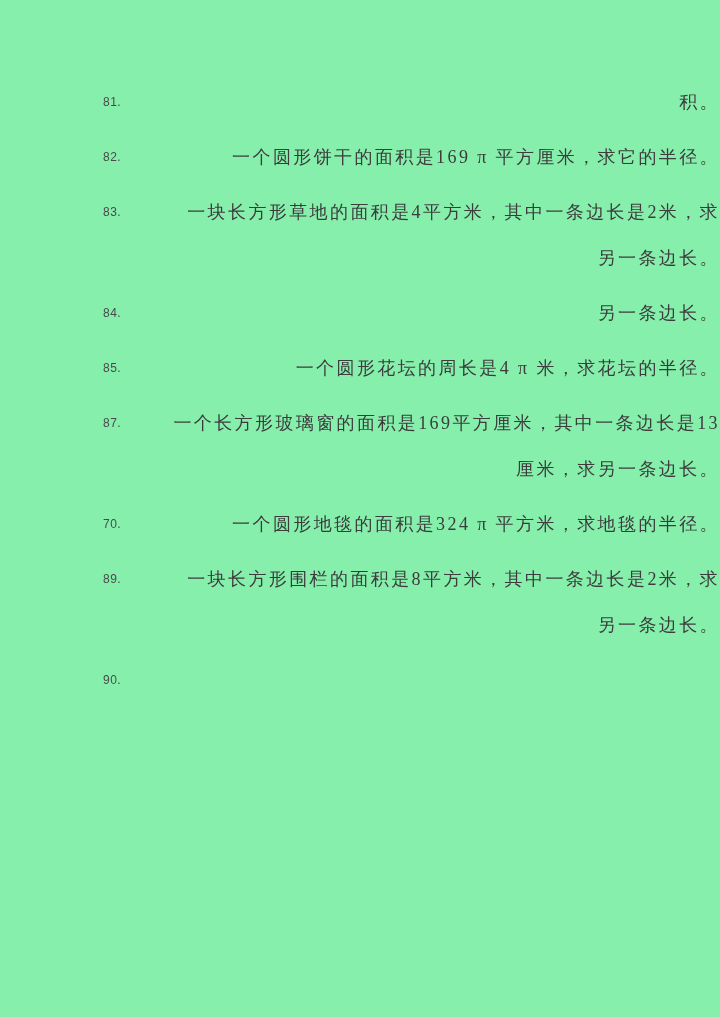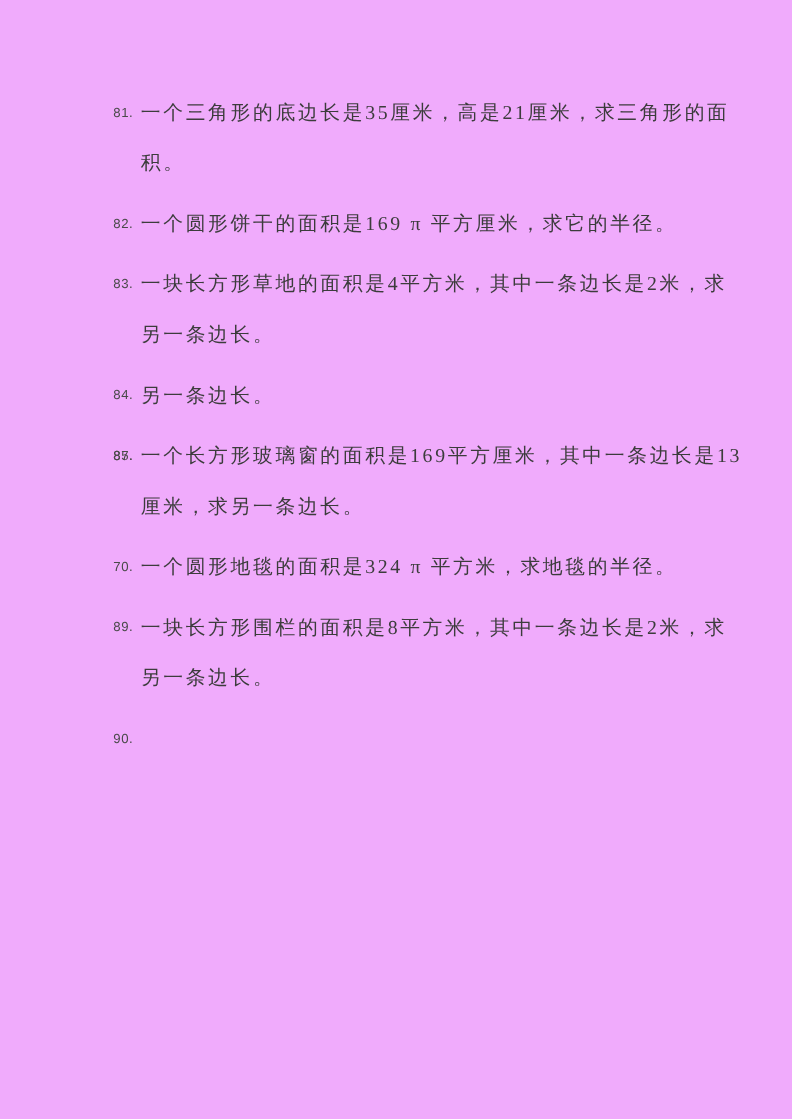--- a/index.html
+++ b/index.html
@@ -4,24 +4,25 @@
 <style>
   html, body {
     margin: 0;
     padding: 0;
     background: #ffffff;
   }
   .page {
     position: relative;
     width: 720px;
     height: 1017px;
-    background: #f0abfc;
+    background: #86efac;
     overflow: hidden;
     font-family: "Liberation Serif", "DejaVu Serif", serif;
     color: #3c3c3c;
+    text-align: right;
   }
   .content {
     position: absolute;
     top: 79px;
     left: 0;
     right: 0;
   }
   .problem {
     position: relative;
     padding-left: 128px;
@@ -46,21 +47,20 @@
   }
 </style>
 </head>
 <body>
 
 <div class="page">
   <div class="content">
 
     <div class="problem">
       <span class="num">81.</span>
-      <div class="line">一个三角形的底边长是35厘米，高是21厘米，求三角形的面</div>
       <div class="line">积。</div>
     </div>
 
     <div class="problem">
       <span class="num">82.</span>
       <div class="line">一个圆形饼干的面积是169 π 平方厘米，求它的半径。</div>
     </div>
 
     <div class="problem">
       <span class="num">83.</span>
@@ -68,20 +68,21 @@
       <div class="line">另一条边长。</div>
     </div>
 
     <div class="problem">
       <span class="num">84.</span>
       <div class="line">另一条边长。</div>
     </div>
 
     <div class="problem">
       <span class="num">85.</span>
+      <div class="line">一个圆形花坛的周长是4 π 米，求花坛的半径。</div>
     </div>
 
 
     <div class="problem">
       <span class="num">87.</span>
       <div class="line">一个长方形玻璃窗的面积是169平方厘米，其中一条边长是13</div>
       <div class="line">厘米，求另一条边长。</div>
     </div>
 
     <div class="problem">

